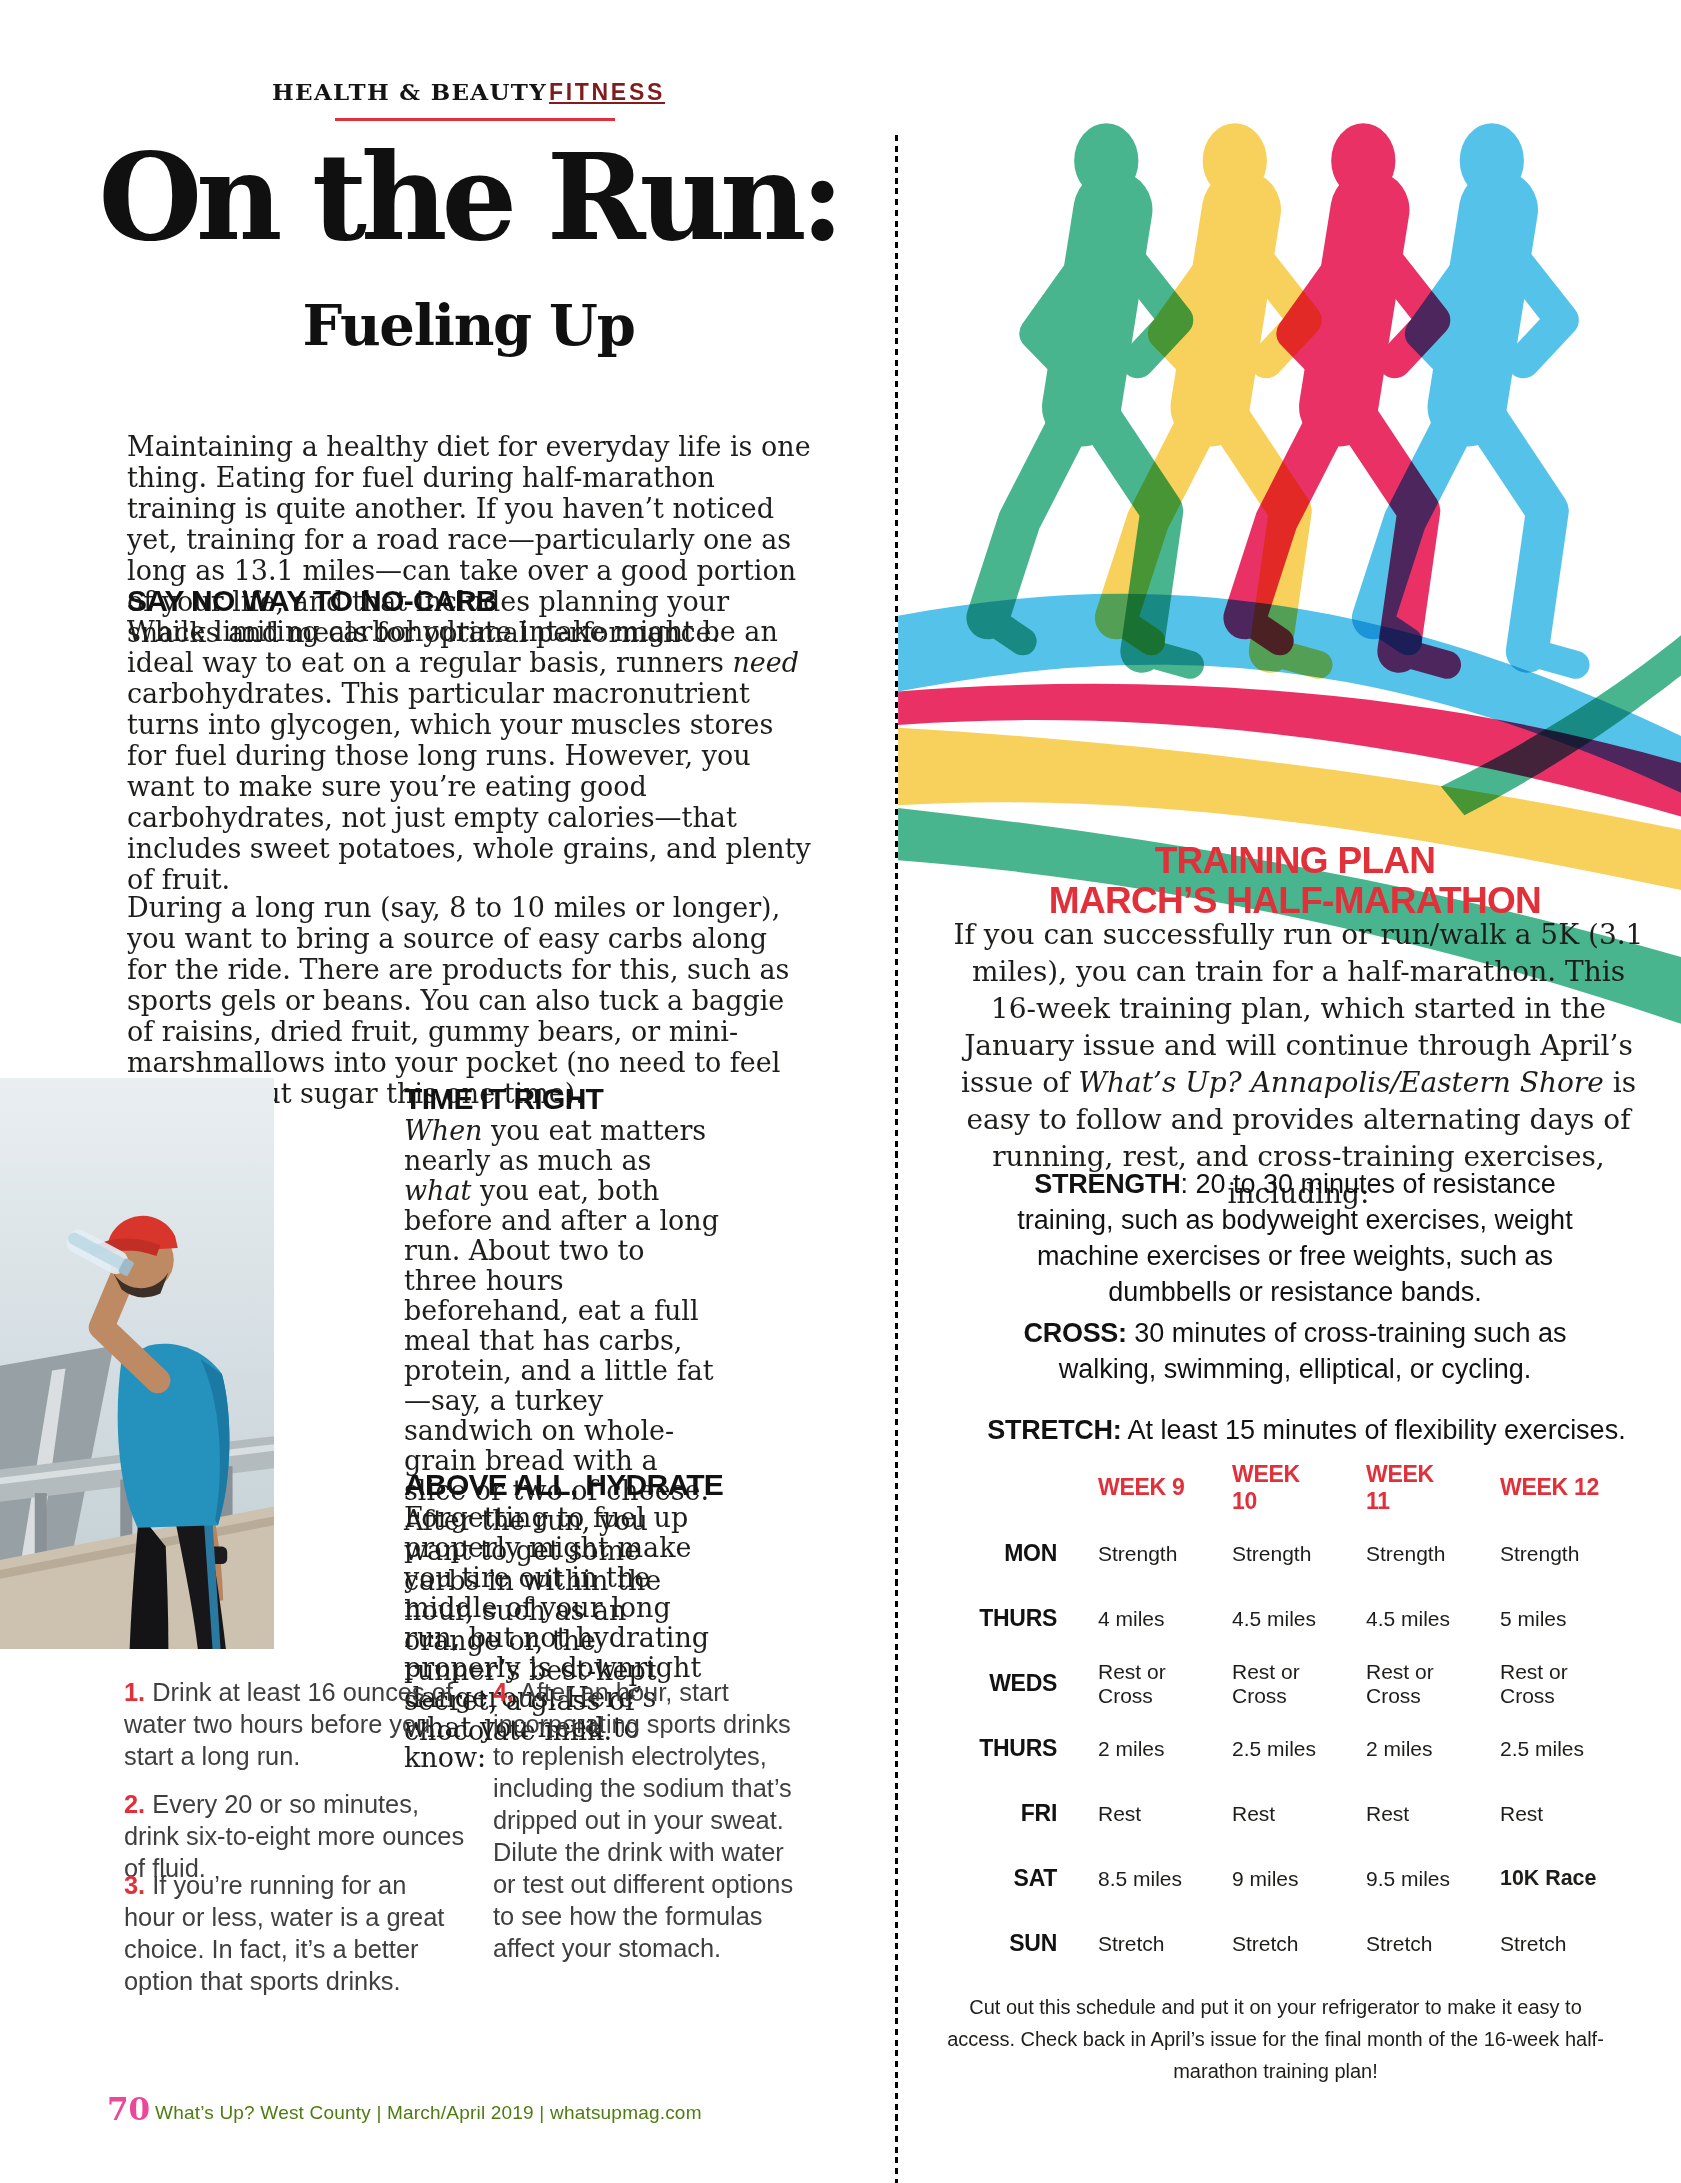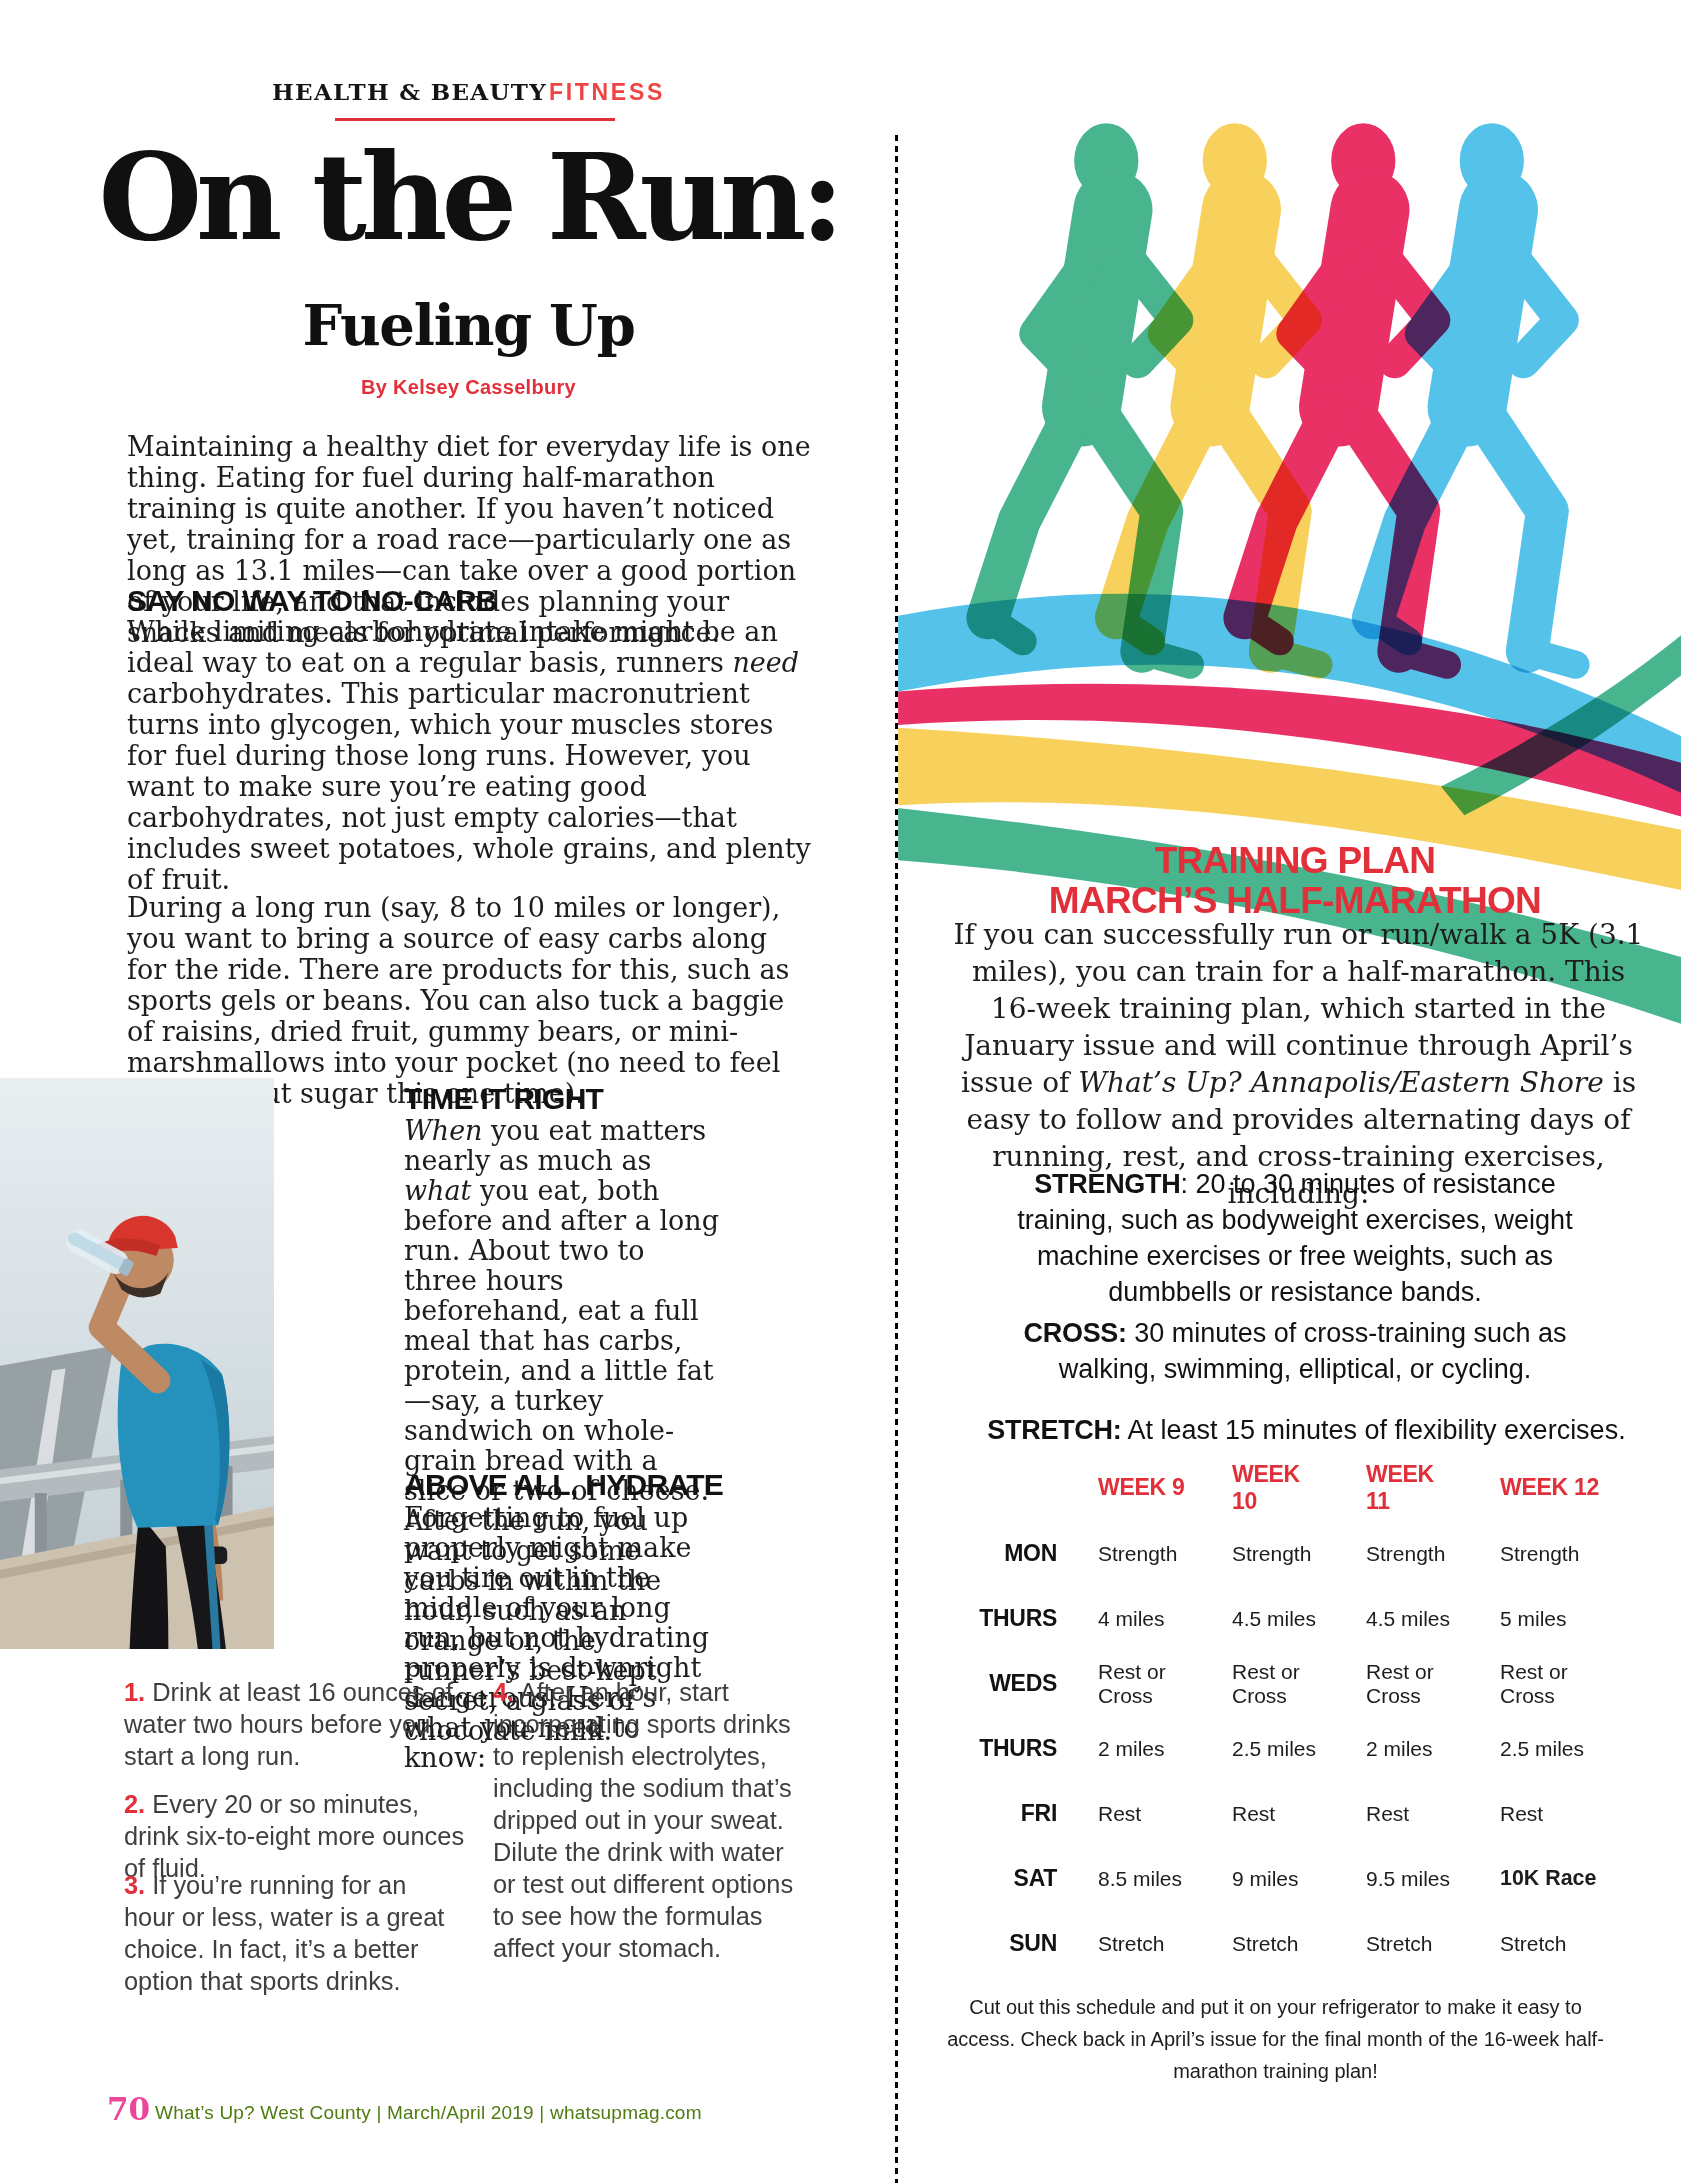--- a/index.html
+++ b/index.html
@@ -8,22 +8,22 @@
   }
   html,body{margin:0;padding:0;background:#ffffff;}
   .page{position:relative;width:1681px;height:2183px;background:#fff;overflow:hidden;
         font-family:"Liberation Sans", sans-serif;color:var(--ink);}
   .abs{position:absolute;}
 
   
   .kicker{top:78px;left:0;width:937px;text-align:center;
           font-family:"DejaVu Serif",serif;font-weight:700;font-size:23px;
           letter-spacing:1.3px;color:#141414;}
-  .kicker-sub{font-family:"Liberation Sans",sans-serif;font-weight:700;color:#ef4444;
-          letter-spacing:2.7px;margin-left:2px;}
+  .kicker-sub{font-family:"Liberation Sans",sans-serif;font-weight:700;color:#7f1d1d;
+          letter-spacing:2.7px;margin-left:2px;text-decoration:underline;}
   .kicker-rule{top:118px;left:335px;width:280px;height:3.3px;background:var(--red);}
   .title{top:138px;left:0;width:937px;text-align:center;
          font-family:"DejaVu Serif",serif;font-weight:700;font-size:119px;line-height:1;
          letter-spacing:-6px;color:#101010;}
   .subtitle{top:292px;left:0;width:937px;text-align:center;
          font-family:"DejaVu Serif",serif;font-weight:700;font-size:56px;letter-spacing:-1.3px;color:#101010;}
   .byline{top:376px;left:0;width:937px;text-align:center;
          font-weight:700;font-size:20px;color:var(--red);letter-spacing:0.3px;}
 
   
@@ -91,21 +91,20 @@
 <body>
 
 <div class="page">
 
   <div class="abs kicker">
     <span>HEALTH &amp; BEAUTY</span><span class="kicker-sub">FITNESS</span>
   </div>
   <div class="abs kicker-rule"></div>
   <h1 class="abs title" style="margin:0;">On the Run:</h1>
   <h2 class="abs subtitle" style="margin:0;">Fueling Up</h2>
-  <div class="abs byline">By Kelsey Casselbury</div>
 
   <p class="abs bodytext intro" style="margin:0;">Maintaining a healthy diet for everyday life is one thing. Eating for fuel during half-marathon training is quite another. If you haven’t noticed yet, training for a road race—particularly one as long as 13.1 miles—can take over a good portion of your life, and that includes planning your snacks and meals for optimal performance.</p>
 
   <div class="abs h-sans s1h">SAY NO WAY TO NO-CARB</div>
   <p class="abs bodytext s1p1" style="margin:0;"><span>While limiting carbohydrate intake might be an ideal way to eat on a regular basis, runners </span><i>need</i><span> carbohydrates. This particular macronutrient turns into glycogen, which your muscles stores for fuel during those long runs. However, you want to make sure you’re eating good carbohydrates, not just empty calories—that includes sweet potatoes, whole grains, and plenty of fruit.</span></p>
   <p class="abs bodytext s1p2" style="margin:0;">During a long run (say, 8 to 10 miles or longer), you want to bring a source of easy carbs along for the ride. There are products for this, such as sports gels or beans. You can also tuck a baggie of raisins, dried fruit, gummy bears, or mini-marshmallows into your pocket (no need to feel guilty about sugar this one time).</p>
 
   <div class="abs photo">
     <svg viewBox="0 0 410 853" preserveAspectRatio="none">
       <defs>

